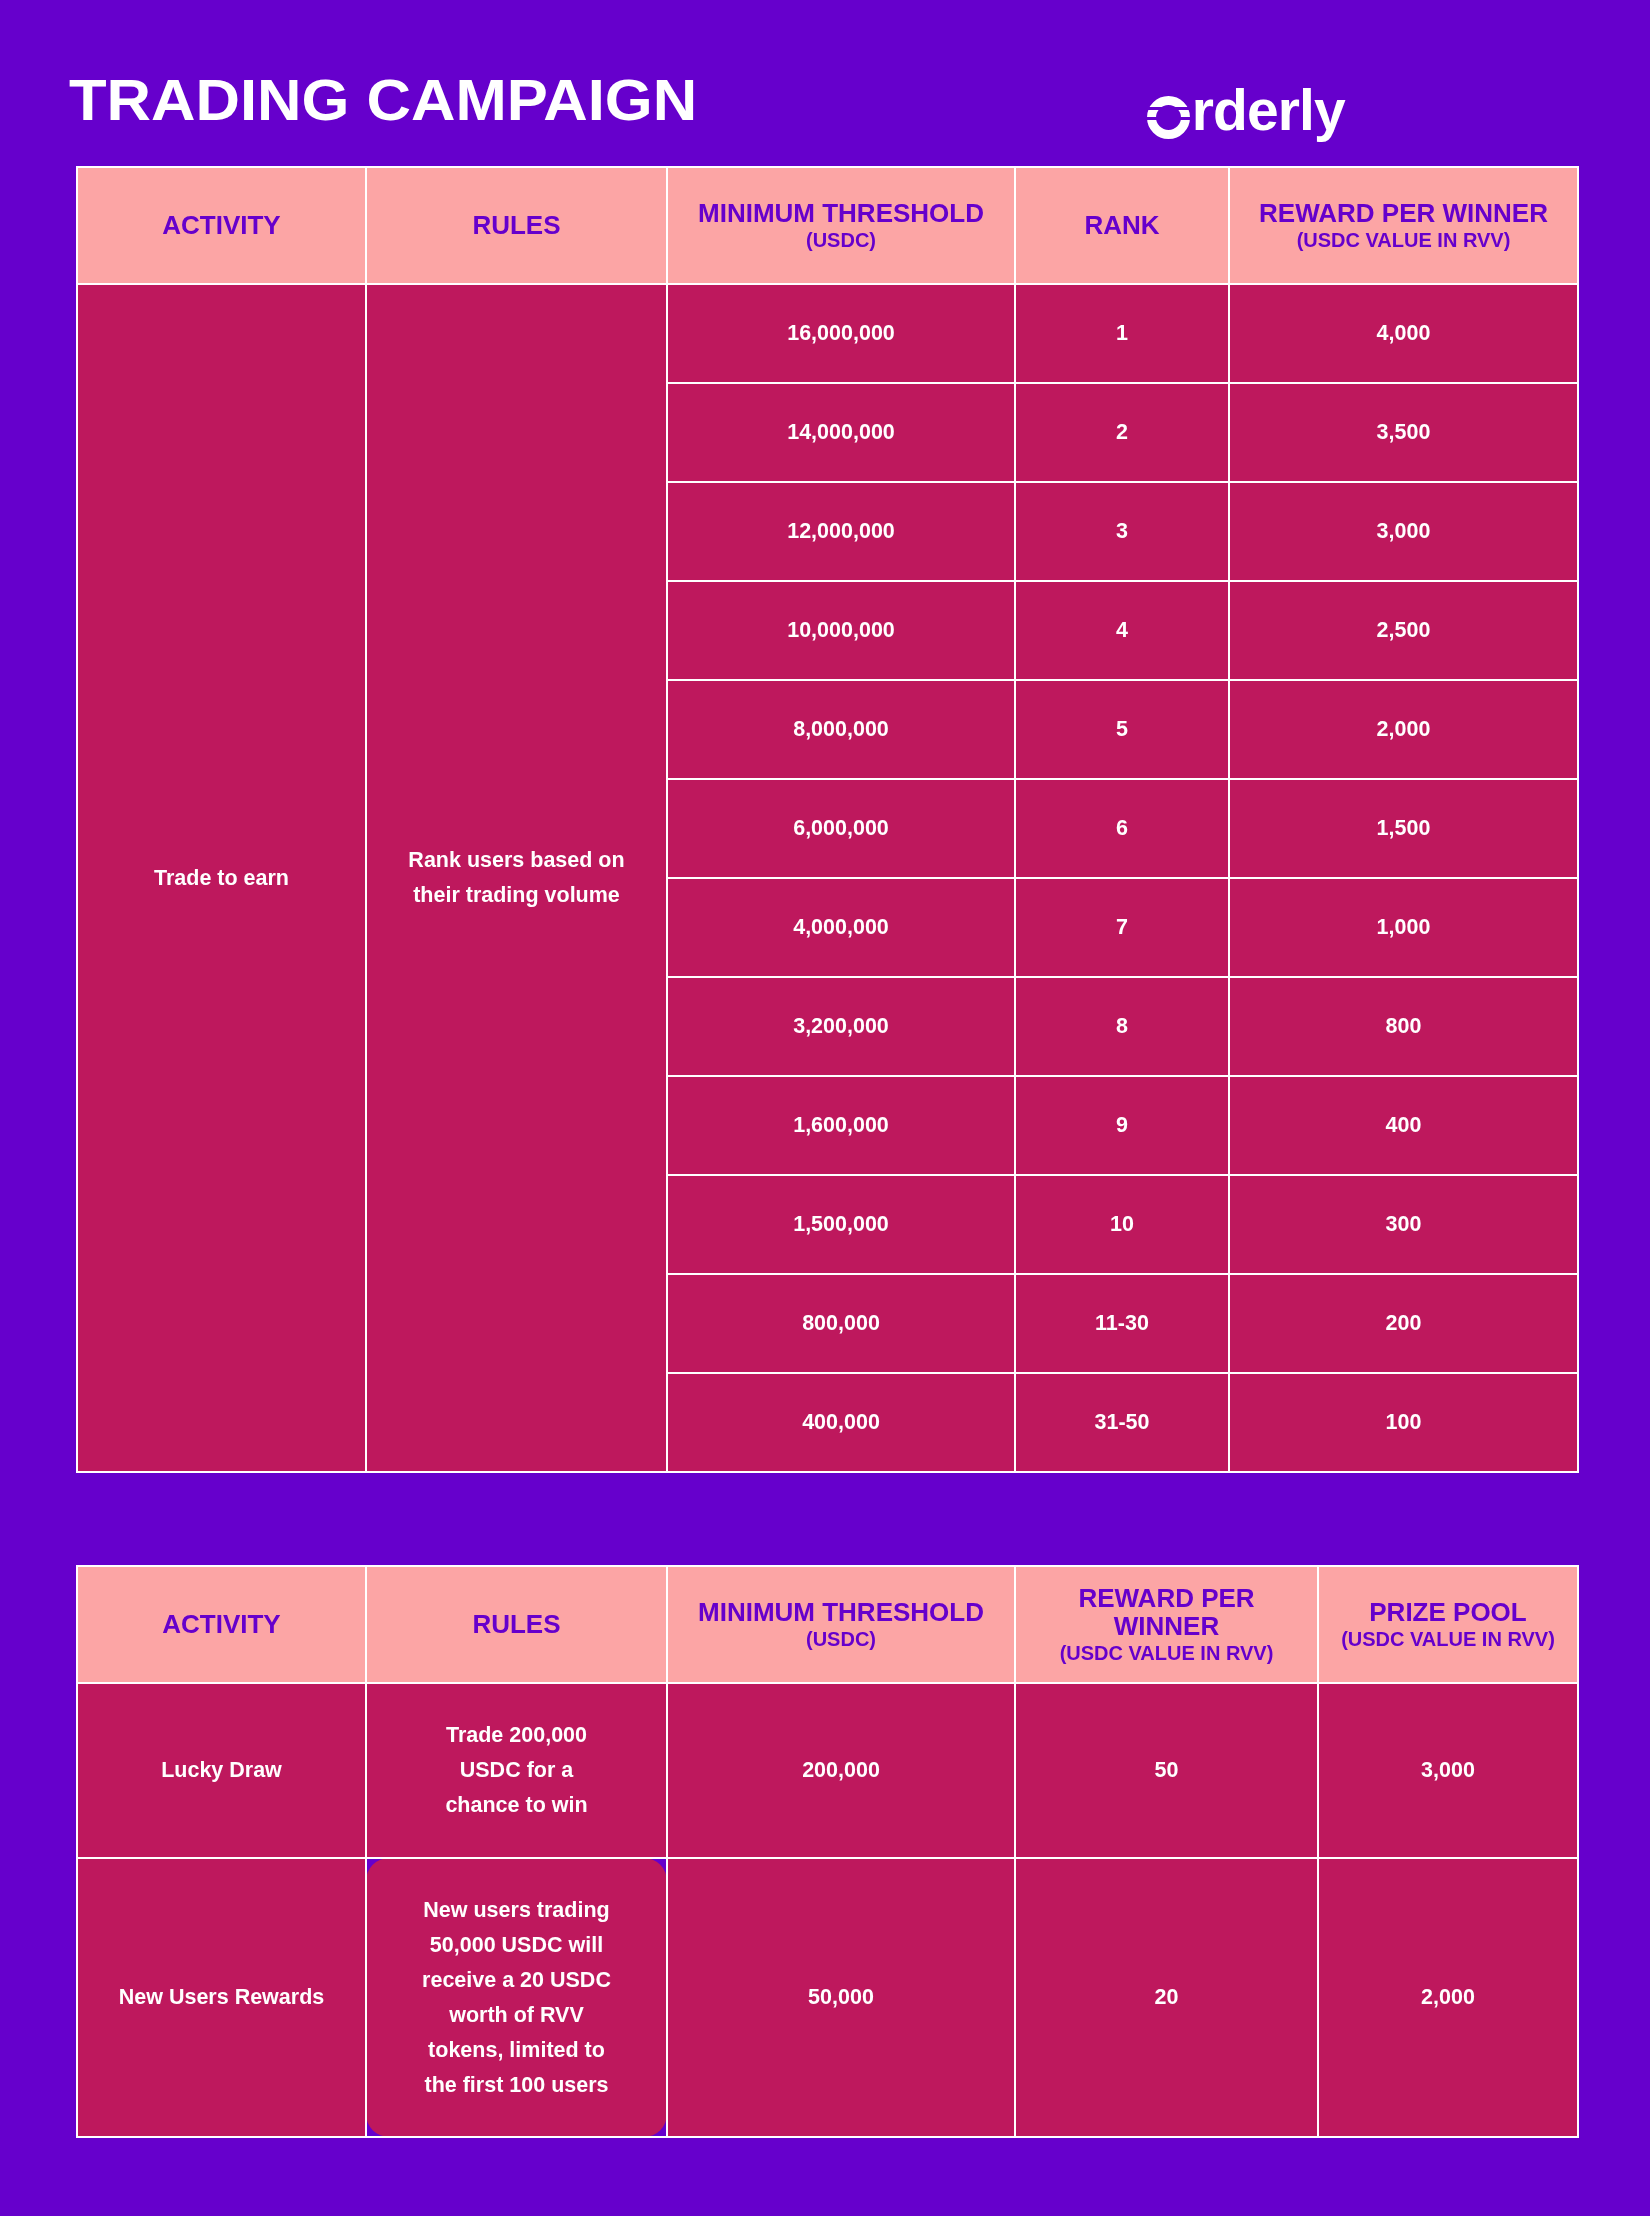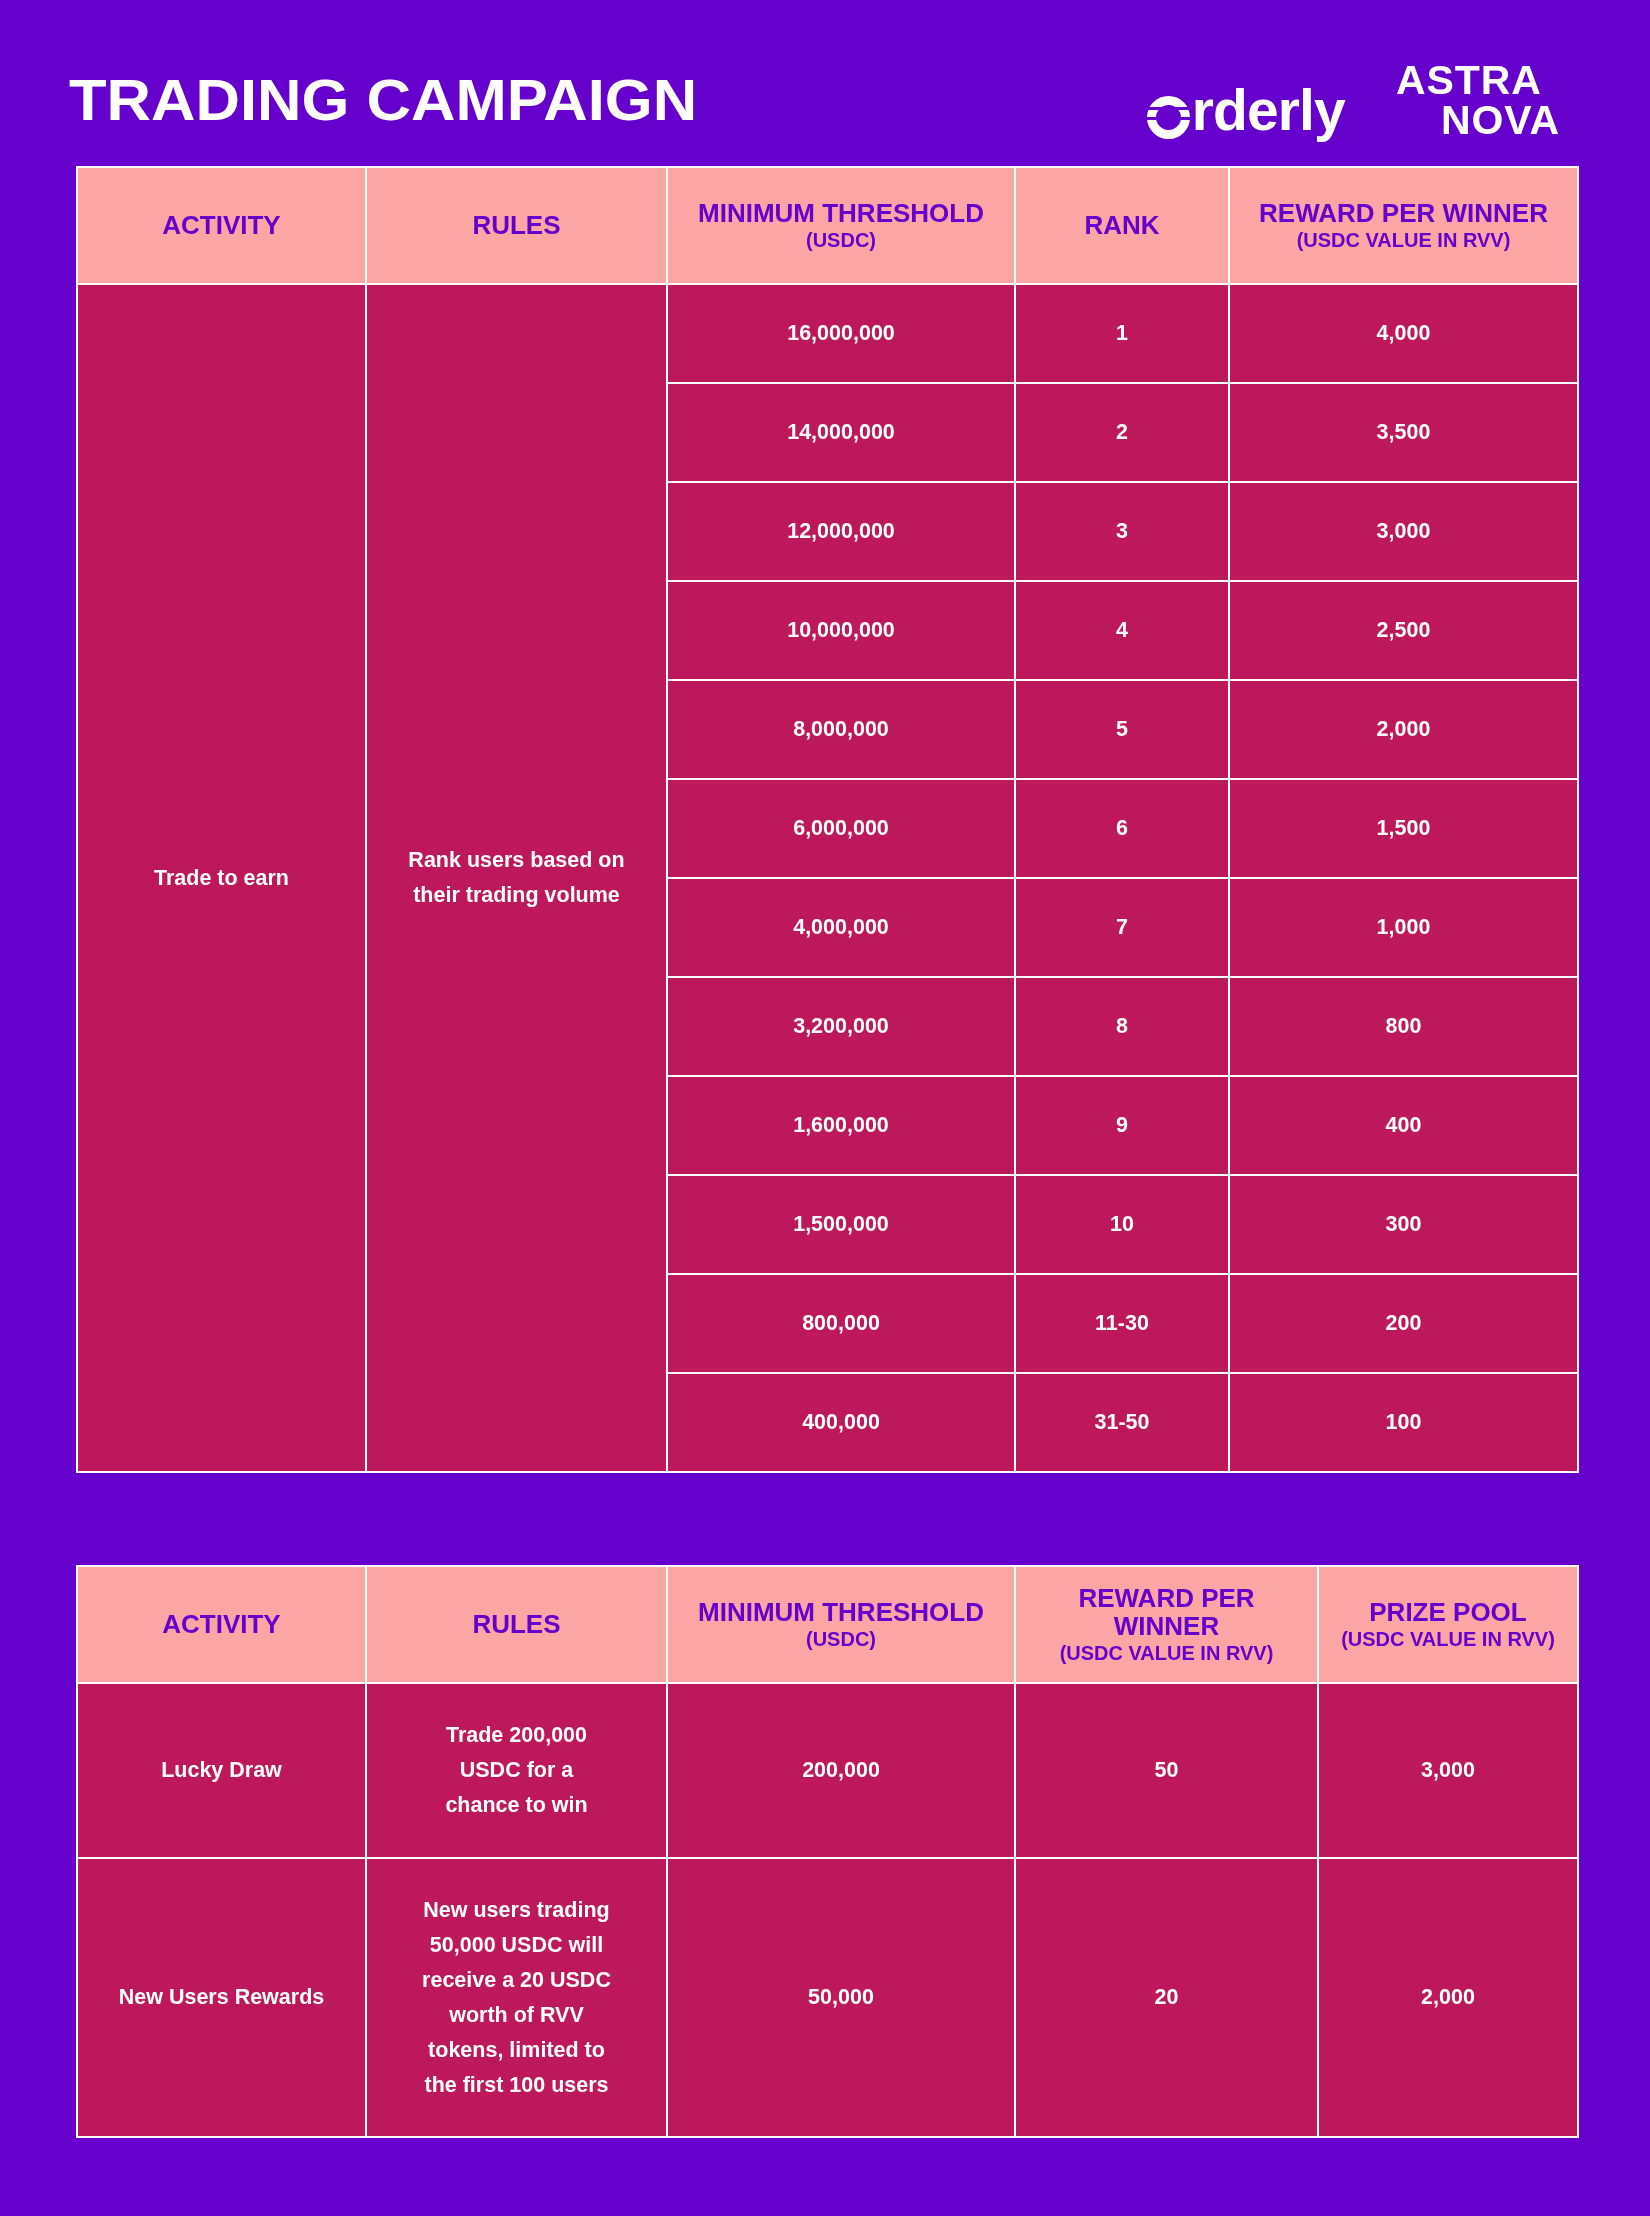--- a/index.html
+++ b/index.html
@@ -123,24 +123,20 @@
 
 <div class="page">
 
   <div class="title">TRADING CAMPAIGN</div>
 
   <div class="logo-orderly">
     <div class="o-mark"></div>
     <span class="word">rderly</span>
   </div>
 
-  <div class="logo-astra">
-    <span class="line line1">ASTRA</span>
-    <span class="line line2">NOVA</span>
-  </div>
 
   <table class="camp" id="t1">
     <colgroup>
       <col style="width:289px">
         <col style="width:301px">
         <col style="width:348px">
         <col style="width:214px">
         <col style="width:349px">
     </colgroup>
     <thead>
@@ -238,21 +234,21 @@
     <tbody>
       <tr class="r1">
         <td>Lucky Draw</td>
         <td class="wrap" style="padding:0 60px;">Trade 200,000 USDC for a chance to win</td>
         <td>200,000</td>
         <td>50</td>
         <td>3,000</td>
       </tr>
       <tr class="r2">
         <td>New Users Rewards</td>
-        <td class="wrap" style="padding:0 43px;">New users trading 50,000 USDC will receive a 20 USDC worth of RVV tokens, limited to the first 100 users</td>
+        <td class="wrap" style="padding:0 43px;border-radius:23px;">New users trading 50,000 USDC will receive a 20 USDC worth of RVV tokens, limited to the first 100 users</td>
         <td>50,000</td>
         <td>20</td>
         <td>2,000</td>
       </tr>
     </tbody>
   </table>
 
 </div>
 
 

